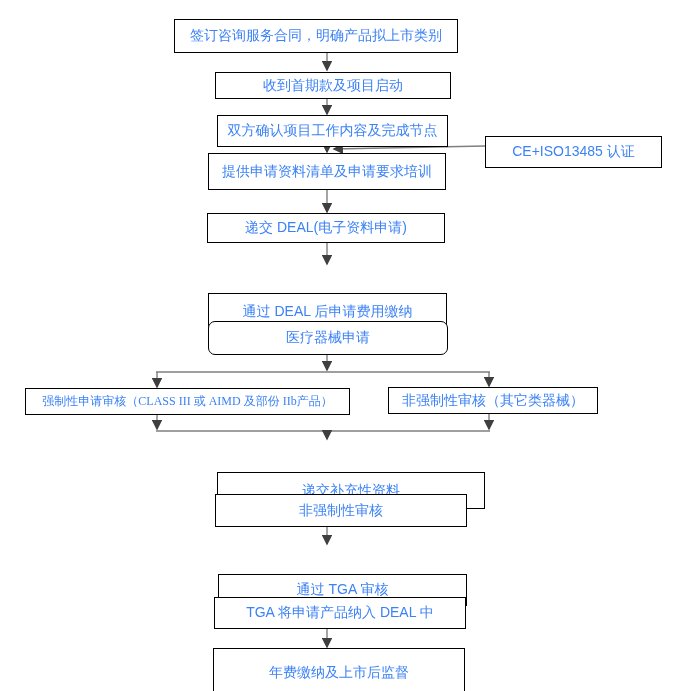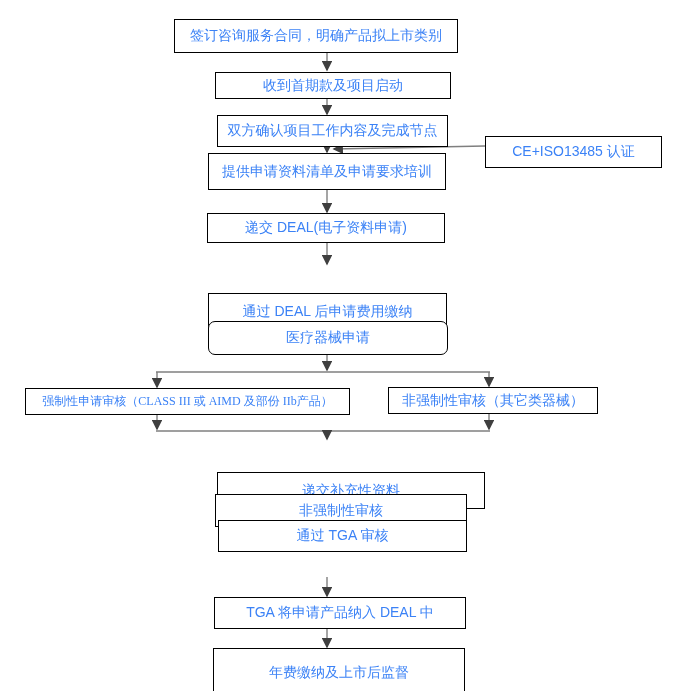--- a/index.html
+++ b/index.html
@@ -90,19 +90,19 @@
   <div class="node" style="left:208px; top:321px; width:240px; height:34px;border-radius:7px;">医疗器械申请</div>
 
   <div class="node tight" style="left:25px;  top:388px; width:325px; height:27px;">强制性申请审核（CLASS III 或 AIMD 及部份 IIb产品）</div>
 
   <div class="node" style="left:388px; top:387px; width:210px; height:27px;">非强制性审核（其它类器械）</div>
 
   <div class="node" style="left:217px; top:440px; width:268px; height:37px;margin-top:32px;">递交补充性资料</div>
 
   <div class="node" style="left:215px; top:494px; width:252px; height:33px;">非强制性审核</div>
 
-  <div class="node" style="left:218px; top:520px; width:249px; height:32px;">通过 TGA 审核</div>
+  <div class="node" style="left:218px; top:574px; width:249px; height:32px;">通过 TGA 审核</div>
 
   <div class="node" style="left:214px; top:597px; width:252px; height:32px;">TGA 将申请产品纳入 DEAL 中</div>
 
   <div class="node" style="left:213px; top:648px; width:252px; height:49px;">年费缴纳及上市后监督</div>
 
 </div>
 
 </body></html>

